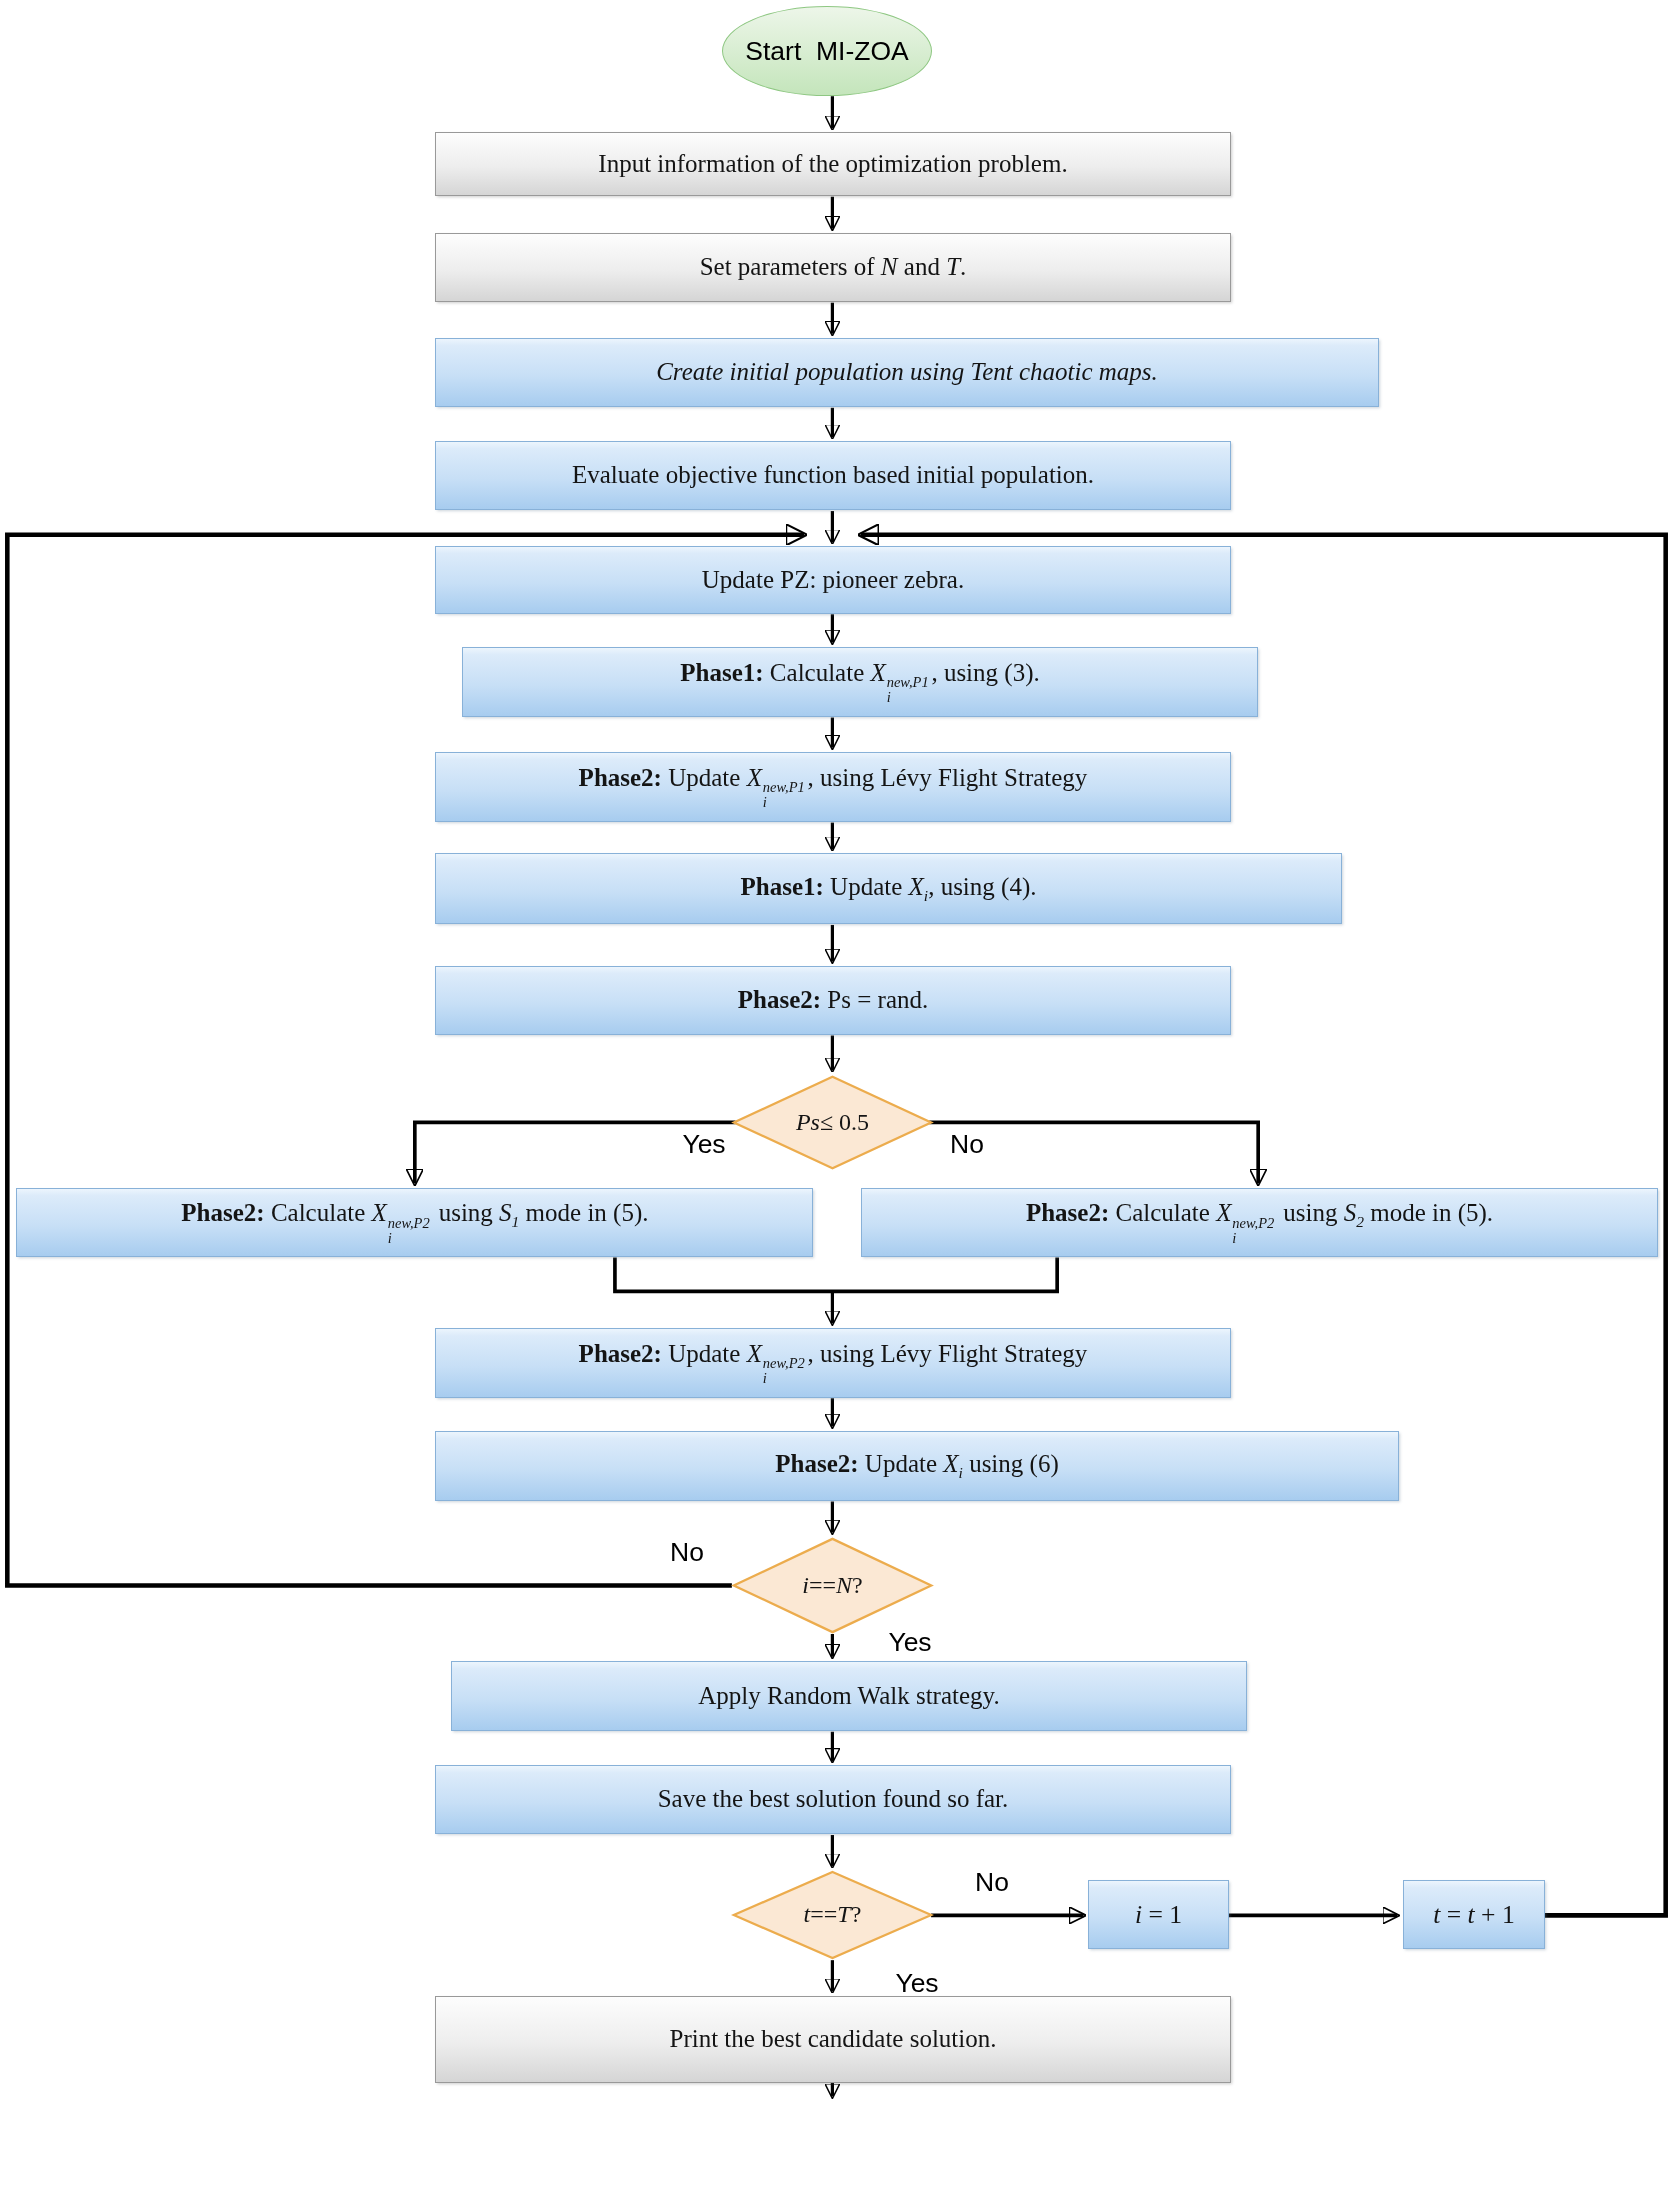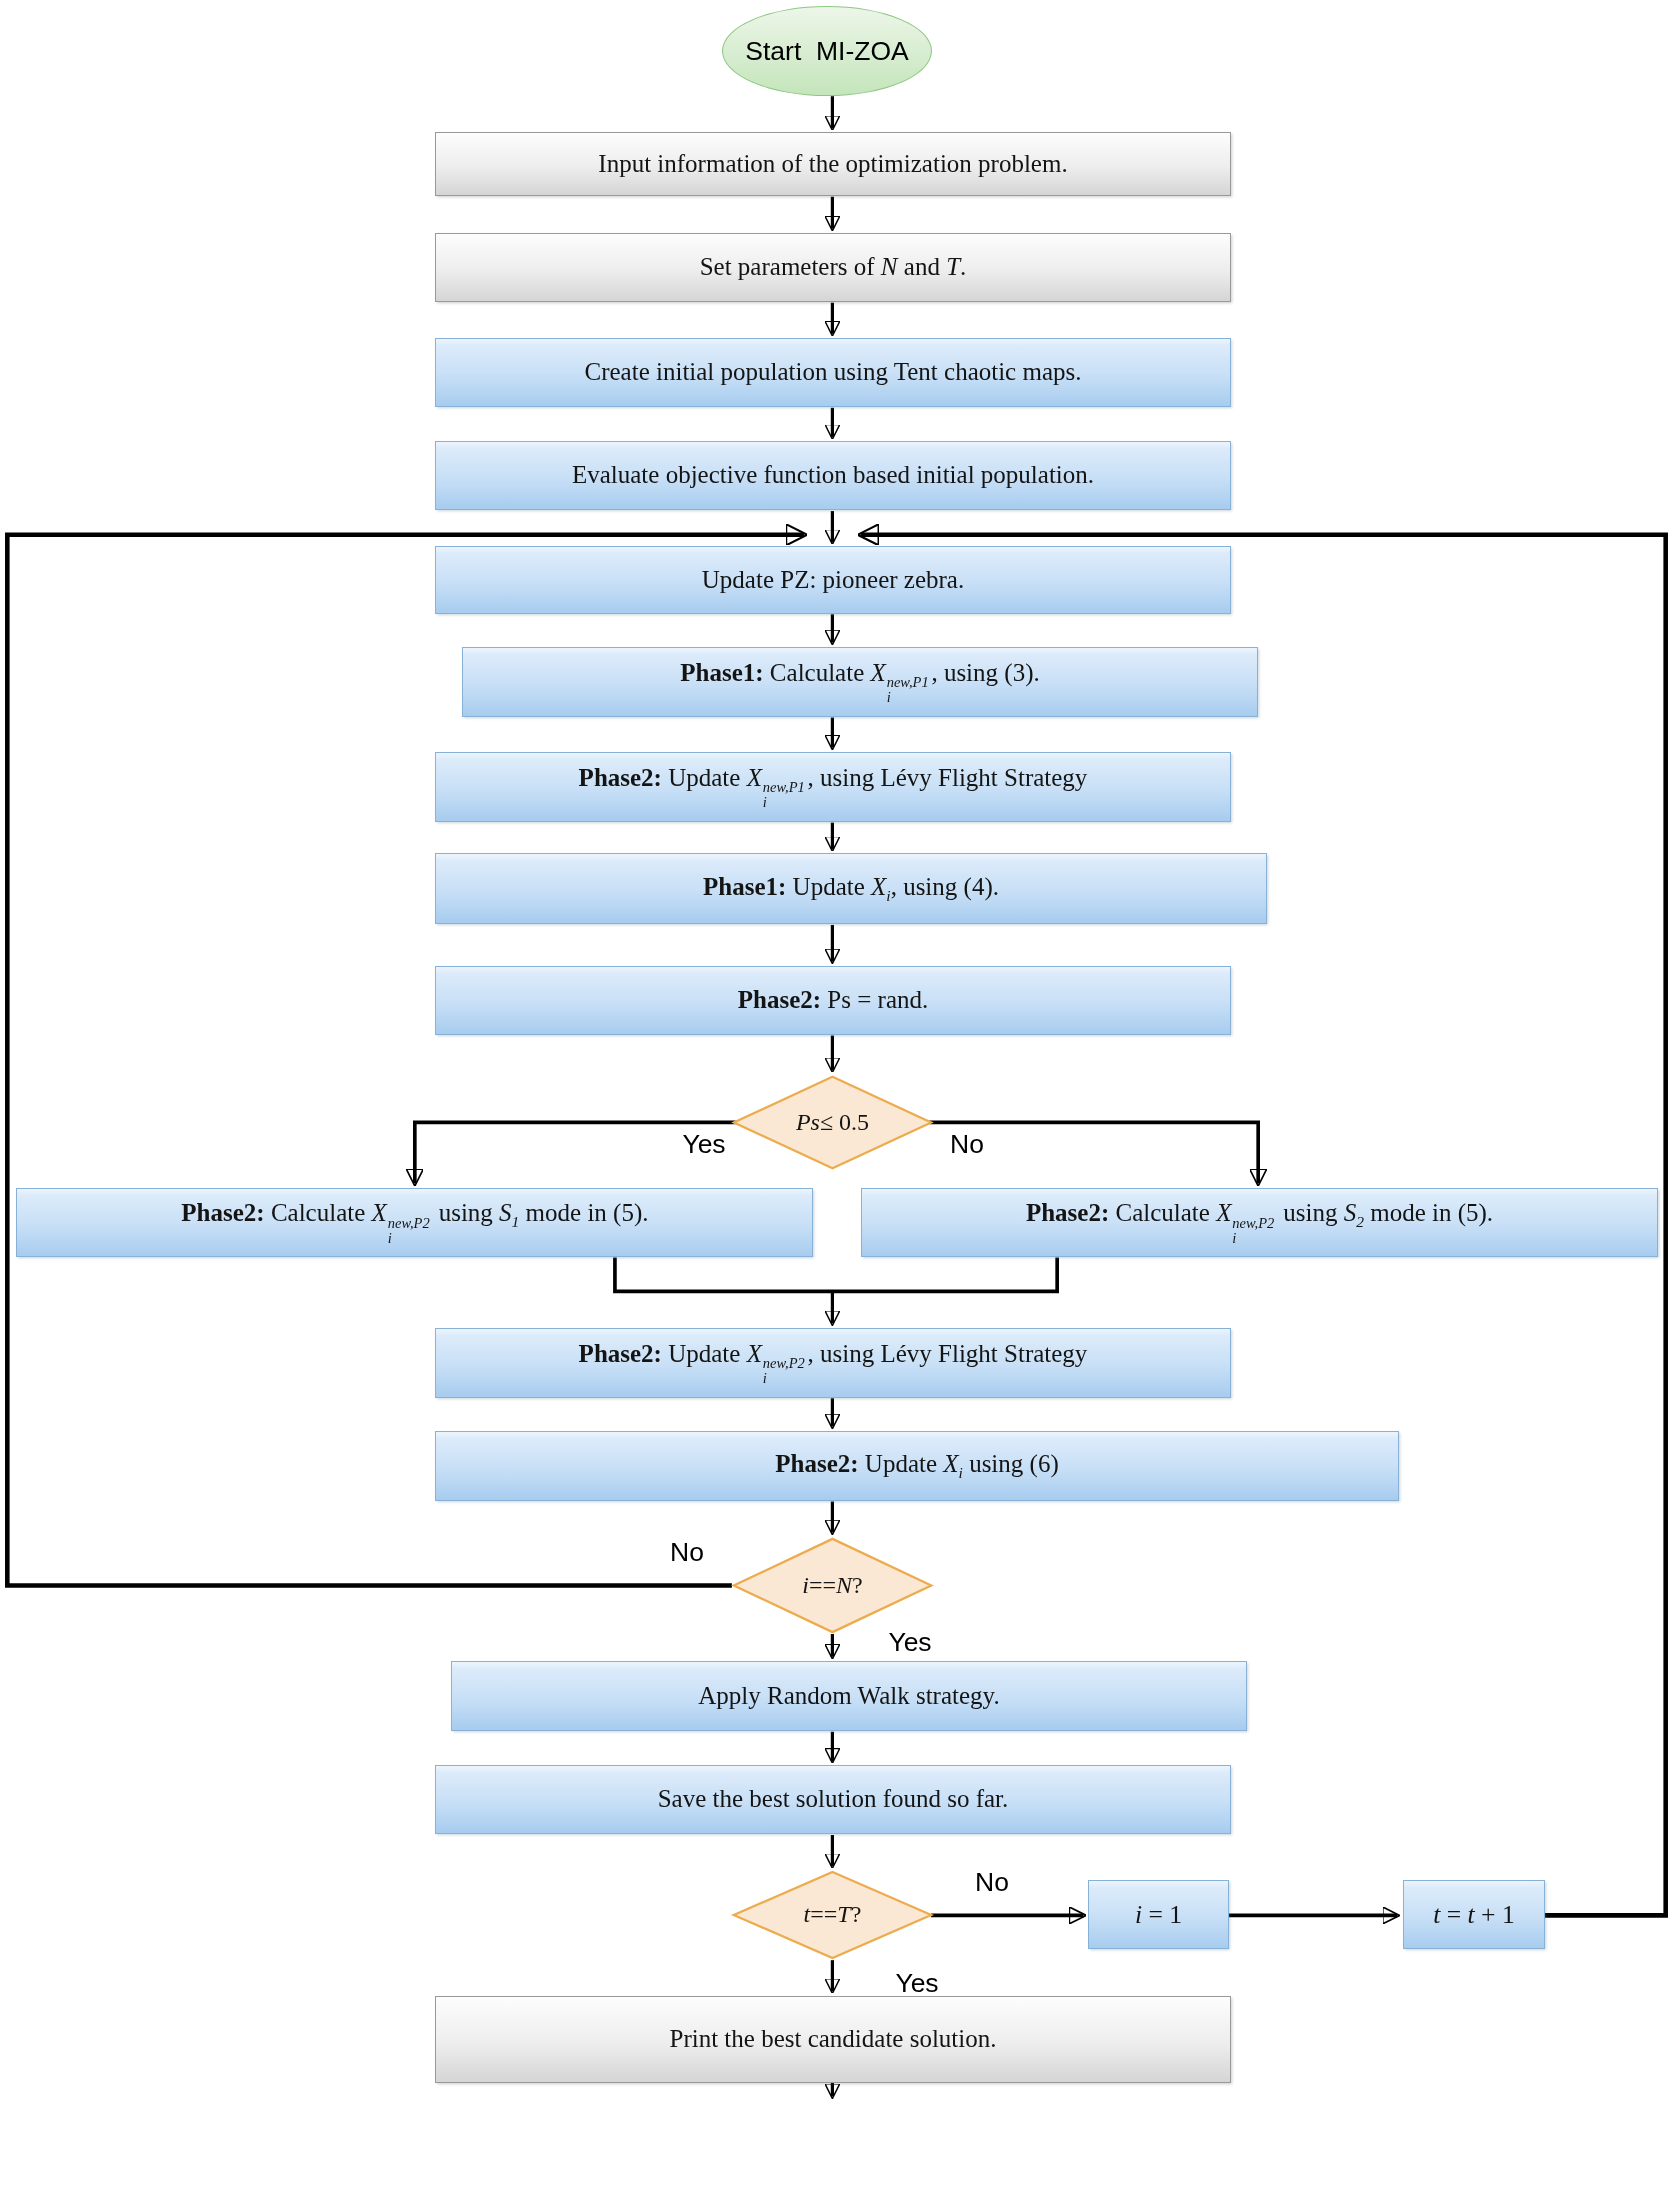--- a/index.html
+++ b/index.html
@@ -126,21 +126,21 @@
   </div>
 
   <div class="node gray" style="left:435px; top:132px; width:796px; height:64px;">
     <span class="label"><span>Input information of the optimization problem.</span></span>
   </div>
 
   <div class="node gray" style="left:435px; top:233px; width:796px; height:69px;">
     <span class="label"><span>Set parameters of </span><i class="v">N</i><span> and </span><i class="v">T</i><span>.</span></span>
   </div>
 
-  <div class="node proc" style="left:435px; top:338px; width:796px; height:69px;">
+  <div class="node proc" style="left:435px; top:338px; width:944px; height:69px;font-style:italic;">
     <span class="label"><span>Create initial population using Tent chaotic maps.</span></span>
   </div>
 
   <div class="node proc" style="left:435px; top:441px; width:796px; height:69px;">
     <span class="label"><span>Evaluate objective function based initial population.</span></span>
   </div>
 
   <div class="node proc" style="left:435px; top:546px; width:796px; height:68px;">
     <span class="label"><span>Update PZ: pioneer zebra.</span></span>
   </div>
@@ -152,21 +152,21 @@
         </span><span>, using (3).</span></span>
   </div>
 
   <div class="node proc" style="left:435px; top:752px; width:796px; height:70px;">
     <span class="label"><b>Phase2:</b><span> Update </span><i class="v">X</i><span class="ss">
           <span class="sp">new,P1</span>
           <span class="sb">i</span>
         </span><span>, using Lévy Flight Strategy</span></span>
   </div>
 
-  <div class="node proc" style="left:435px; top:853px; width:832px; height:71px;">
+  <div class="node proc" style="left:435px; top:853px; width:907px; height:71px;">
     <span class="label"><b>Phase1:</b><span> Update </span><i class="v">X</i><sub class="vsub">i</sub><span>, using (4).</span></span>
   </div>
 
   <div class="node proc" style="left:435px; top:966px; width:796px; height:69px;">
     <span class="label"><b>Phase2:</b><span> Ps = rand.</span></span>
   </div>
 
   <div class="dia" style="left:731px; top:1075px; width:203px; height:95px;">
     <svg width="203" height="95" viewBox="0 0 222 104">
       <polygon points="111,2 219,52 111,102 3,52" fill="var(--diamond-fill)" stroke="var(--diamond-border)" stroke-width="2.5"></polygon>

